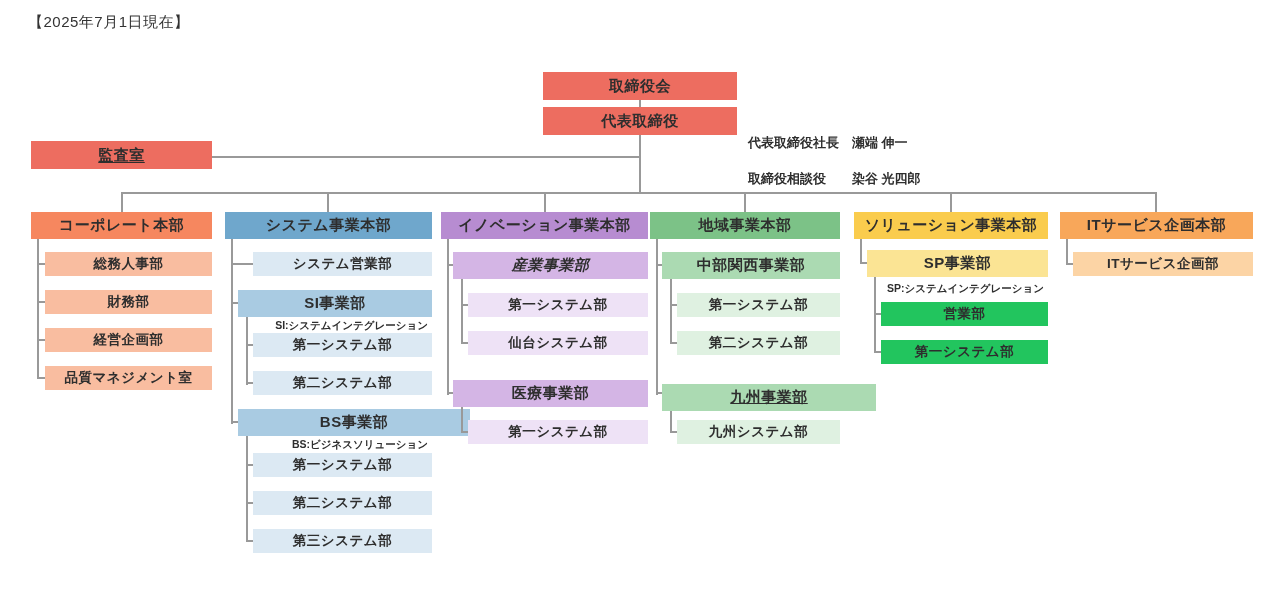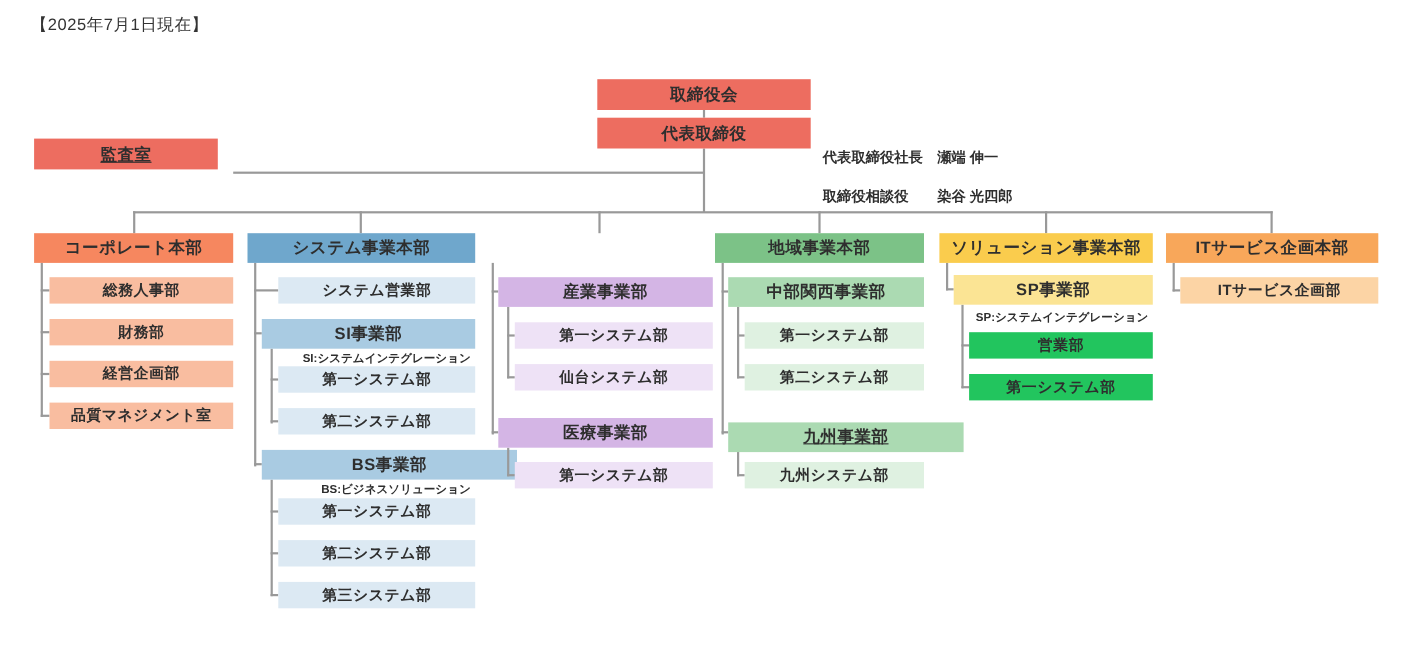--- a/index.html
+++ b/index.html
@@ -39,21 +39,21 @@
   <i class="ln" style="left:121px;top:192px;width:1036px;height:2px;"></i>
   <i class="ln" style="left:121px;top:192px;width:2px;height:20px;"></i>
   <i class="ln" style="left:327px;top:192px;width:2px;height:20px;"></i>
   <i class="ln" style="left:544px;top:192px;width:2px;height:20px;"></i>
   <i class="ln" style="left:744px;top:192px;width:2px;height:20px;"></i>
   <i class="ln" style="left:950px;top:192px;width:2px;height:20px;"></i>
   <i class="ln" style="left:1155px;top:192px;width:2px;height:20px;"></i>
 
   <div class="box h28 red" style="left:543px;top:72px;width:194px;">取締役会</div>
   <div class="box h28 red" style="left:543px;top:107px;width:194px;">代表取締役</div>
-  <div class="box h28 red underline" style="left:31px;top:126px;width:167px;">監査室</div>
+  <div class="box h28 red underline" style="left:31px;top:141px;width:181px;">監査室</div>
 
   <div class="exec" style="left:748px;top:114px;"><span class="role">代表取締役社長</span><span>瀬端 伸一</span></div>
   <div class="exec" style="left:748px;top:150px;"><span class="role">取締役相談役</span><span>染谷 光四郎</span></div>
 
   <i class="ln" style="left:37px;top:239px;width:2px;height:140px;"></i>
   <i class="ln" style="left:37px;top:263px;width:8px;height:2px;"></i>
   <i class="ln" style="left:37px;top:301px;width:8px;height:2px;"></i>
   <i class="ln" style="left:37px;top:339px;width:8px;height:2px;"></i>
   <i class="ln" style="left:37px;top:377px;width:8px;height:2px;"></i>
   <div class="box h27 c1h" style="left:31px;top:212px;width:181px;">コーポレート本部</div>
@@ -86,21 +86,22 @@
   <div class="box leaf c2l" style="left:253px;top:529px;width:179px;">第三システム部</div>
 
   <i class="ln" style="left:447px;top:239px;width:2px;height:156px;"></i>
   <i class="ln" style="left:447px;top:264px;width:6px;height:2px;"></i>
   <i class="ln" style="left:447px;top:392px;width:6px;height:2px;"></i>
   <i class="ln" style="left:461px;top:279px;width:2px;height:65px;"></i>
   <i class="ln" style="left:461px;top:304px;width:7px;height:2px;"></i>
   <i class="ln" style="left:461px;top:342px;width:7px;height:2px;"></i>
   <i class="ln" style="left:461px;top:407px;width:2px;height:26px;"></i>
   <i class="ln" style="left:461px;top:431px;width:7px;height:2px;"></i>
-  <div class="box h27 c3m" style="left:453px;top:252px;width:195px;">産業事業部</div>
+  <div class="box h27 c3h" style="left:441px;top:212px;width:207px;">イノベーション事業本部</div>
+  <div class="box h27 c3m" style="left:453px;top:252px;width:195px;font-style:italic;">産業事業部</div>
   <div class="box leaf c3l" style="left:468px;top:293px;width:180px;">第一システム部</div>
   <div class="box leaf c3l" style="left:468px;top:331px;width:180px;">仙台システム部</div>
   <div class="box h27 c3m" style="left:453px;top:380px;width:195px;">医療事業部</div>
   <div class="box leaf c3l" style="left:468px;top:420px;width:180px;">第一システム部</div>
 
   <i class="ln" style="left:656px;top:239px;width:2px;height:156px;"></i>
   <i class="ln" style="left:656px;top:264px;width:6px;height:2px;"></i>
   <i class="ln" style="left:656px;top:392px;width:6px;height:2px;"></i>
   <i class="ln" style="left:670px;top:279px;width:2px;height:65px;"></i>
   <i class="ln" style="left:670px;top:304px;width:7px;height:2px;"></i>

